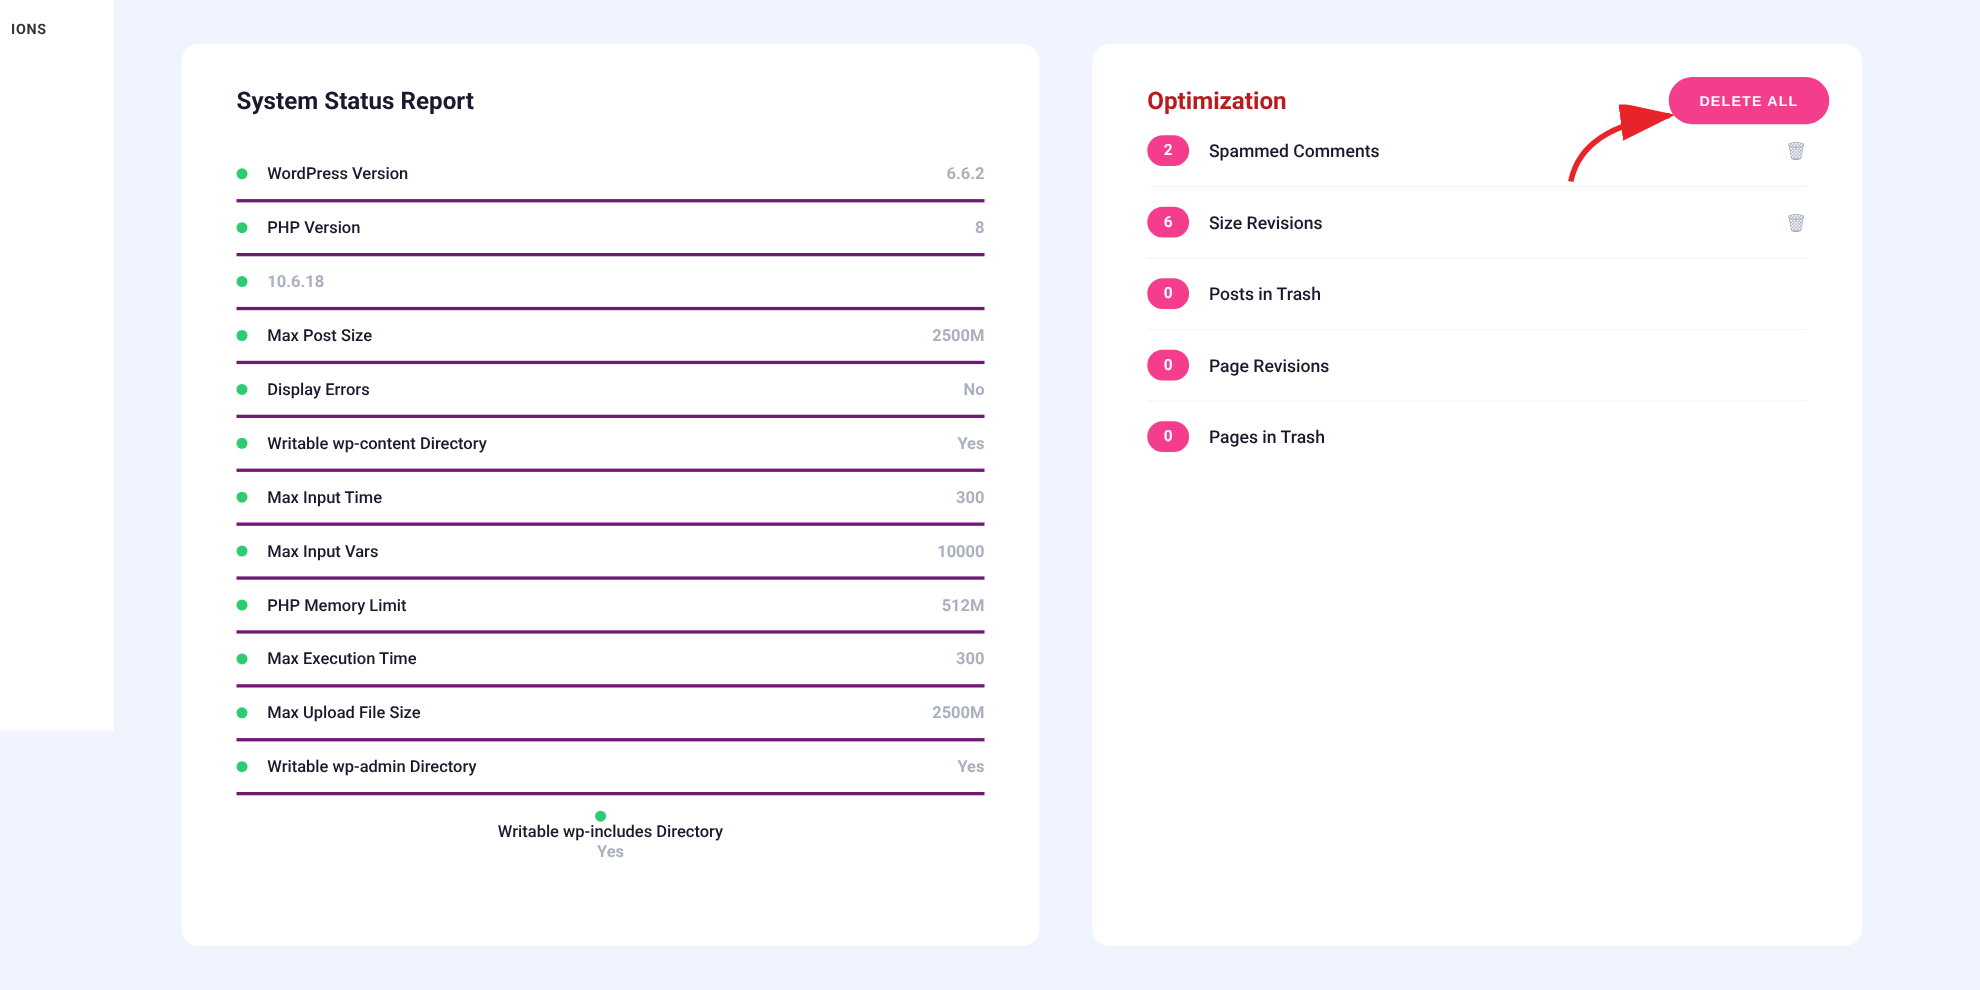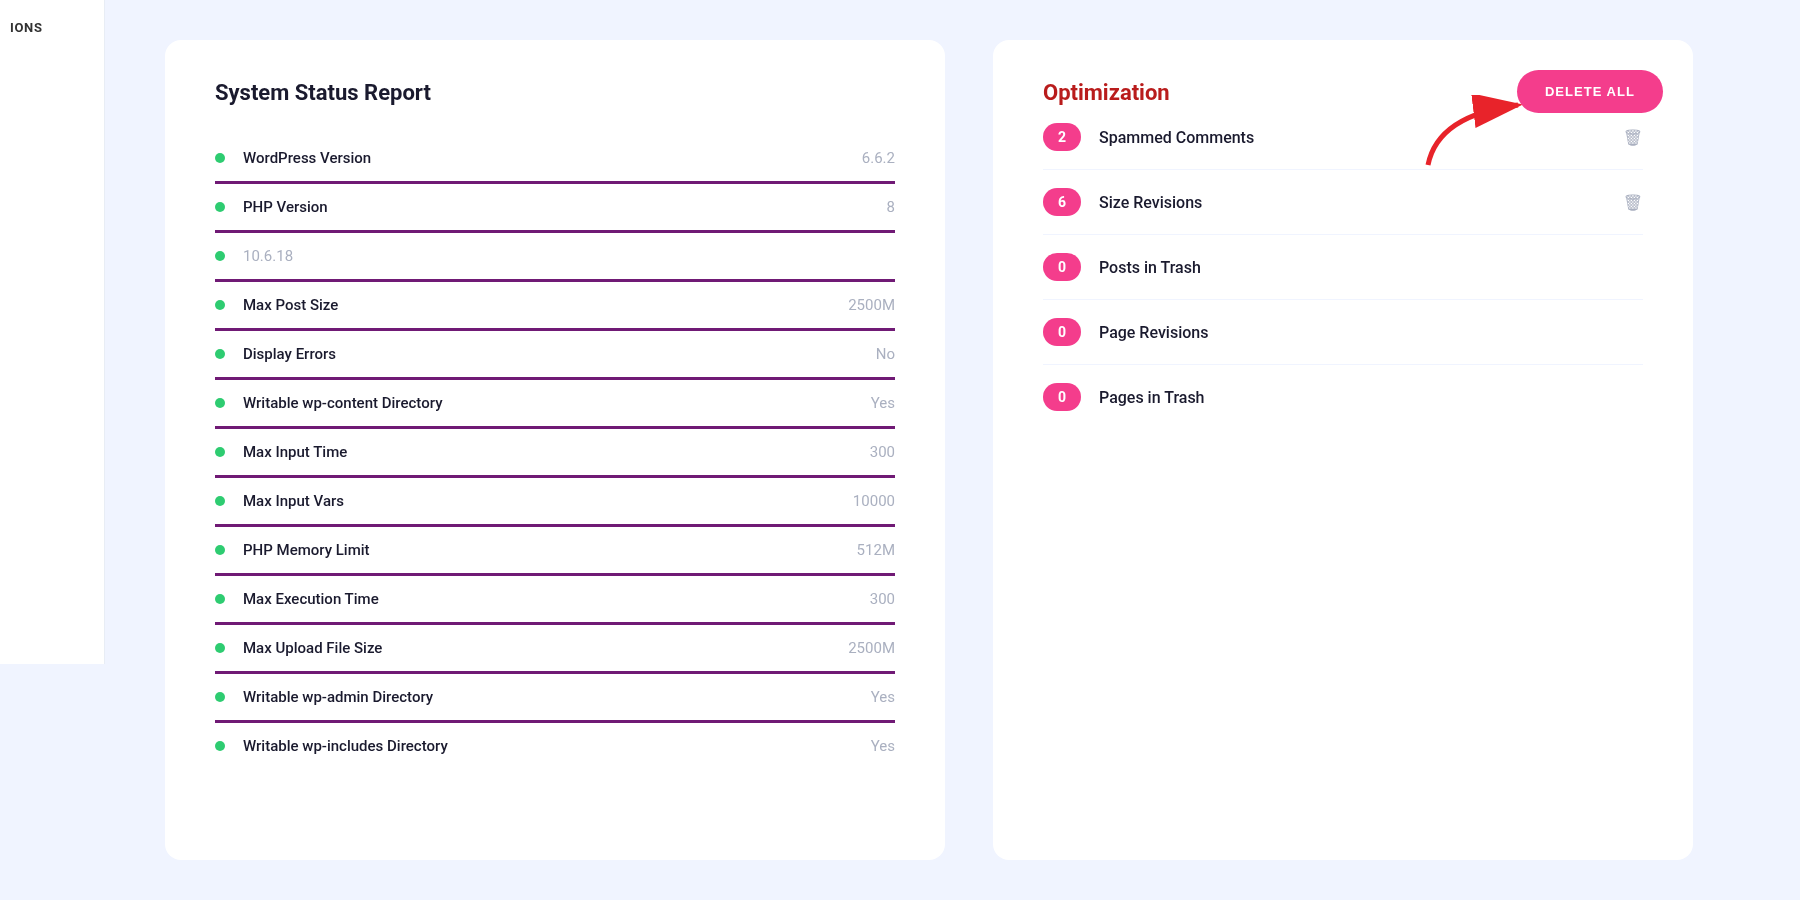--- a/index.html
+++ b/index.html
@@ -60,20 +60,21 @@
 
     .status-row {
       display: flex;
       align-items: center;
       padding: 14px 0;
       border-bottom: 3px solid #701a75;
     }
 
     .status-row:last-child {
       border-bottom: none;
+      flex-direction: column;
     }
 
     .dot {
       width: 10px;
       height: 10px;
       border-radius: 50%;
       background: #2ecc71;
       margin-right: 18px;
       flex-shrink: 0;
     }
@@ -81,21 +82,21 @@
     .status-label {
       font-size: 15px;
       color: #1a1a2e;
       font-weight: 500;
       flex: 1;
     }
 
     .status-value {
       font-size: 15px;
       color: #aab0c0;
-      font-weight: 400;
+      font-weight: 700;
     }
 
     
     .right-panel {
       flex: 1;
       background: #fff;
       border-radius: 16px;
       padding: 40px 50px;
       position: relative;
       max-width: 700px;

